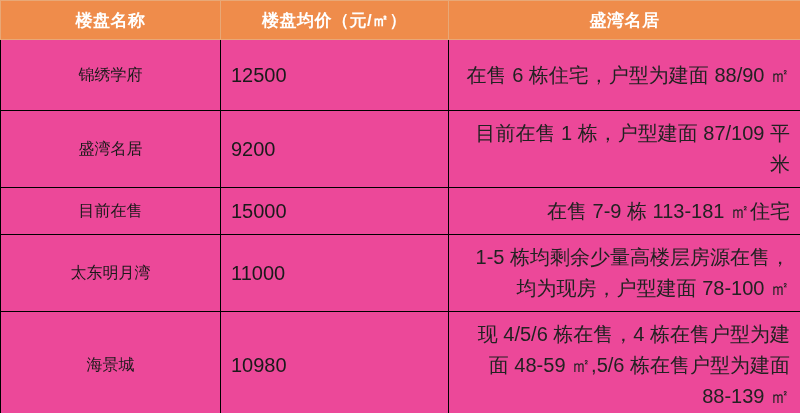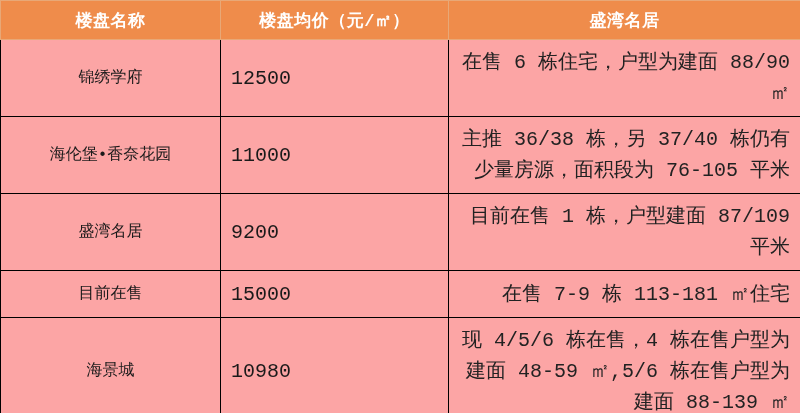--- a/index.html
+++ b/index.html
@@ -10,22 +10,21 @@
     width: 800px;
     height: 413px;
     background: #ffffff;
     font-family: "Liberation Sans", sans-serif;
     overflow: hidden;
   }
   .table-wrap {
     width: 800px;
     height: 413px;
     box-sizing: border-box;
-    background: #fca5a5;
-    font-family: Liberation Mono, monospace;
+    background: #ec4899;
   }
   table.price-table {
     width: 800px;
     border-collapse: collapse;
     table-layout: fixed;
   }
   table.price-table col.c1 { width: 220px; }
   table.price-table col.c2 { width: 228px; }
   table.price-table col.c3 { width: 352px; }
 
@@ -83,34 +82,34 @@
         <th>楼盘均价（元/㎡）</th>
         <th>盛湾名居</th>
       </tr>
     </thead>
     <tbody id="table-body">
         <tr class="r-tall">
           <td class="name">锦绣学府</td>
           <td class="price">12500</td>
           <td class="info">在售 6 栋住宅，户型为建面 88/90 ㎡</td>
         </tr>
-        <tr class="r-tall">
-          <td class="name">海伦堡•香奈花园</td>
-          <td class="price">11000</td>
-          <td class="info">主推 36/38 栋，另 37/40 栋仍有少量房源，面积段为 76-105 平米</td>
-        </tr>
         <tr class="r-short">
           <td class="name">盛湾名居</td>
           <td class="price">9200</td>
           <td class="info">目前在售 1 栋，户型建面 87/109 平米</td>
         </tr>
         <tr class="r-short">
           <td class="name">目前在售</td>
           <td class="price">15000</td>
           <td class="info">在售 7-9 栋 113-181 ㎡住宅</td>
+        </tr>
+        <tr class="r-tall">
+          <td class="name">太东明月湾</td>
+          <td class="price">11000</td>
+          <td class="info">1-5 栋均剩余少量高楼层房源在售，均为现房，户型建面 78-100 ㎡</td>
         </tr>
         <tr class="r-xtall">
           <td class="name">海景城</td>
           <td class="price">10980</td>
           <td class="info">现 4/5/6 栋在售，4 栋在售户型为建面 48-59 ㎡,5/6 栋在售户型为建面 88-139 ㎡</td>
         </tr>
       </tbody>
   </table>
 </div>
 

